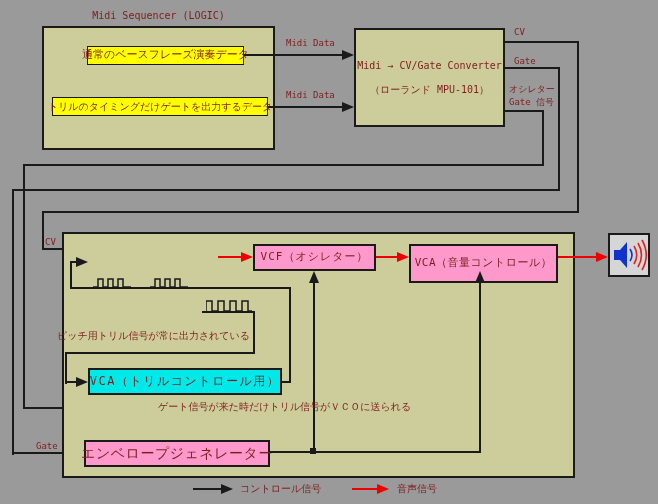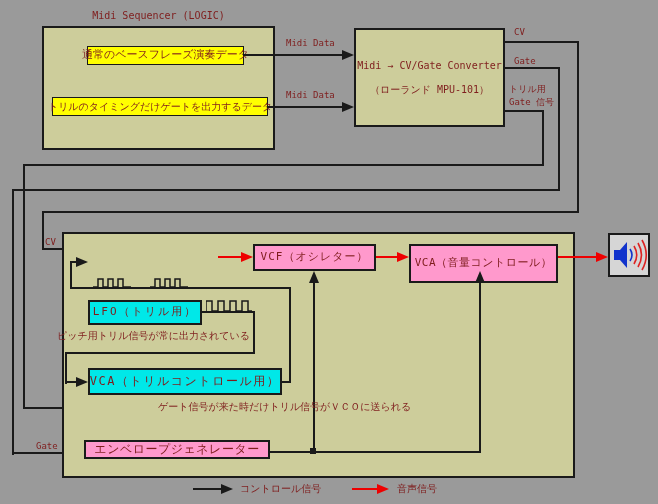--- a/index.html
+++ b/index.html
@@ -53,21 +53,21 @@
   <div class="tri-r" style="left:342px;top:102px"></div>
 
   <div class="box panel col" style="left:354px;top:28px;width:151px;height:99px;font-size:10px">
     <span>Midi → CV/Gate Converter</span>
     <span style="margin-top:12px">（ローランド MPU-101）</span>
   </div>
 
   <div class="lbl" style="left:514px;top:27px;font-size:9px">CV</div>
   <div class="lbl" style="left:514px;top:56px;font-size:9px">Gate</div>
   <div class="lbl" style="left:509px;top:83px;font-size:9px;line-height:13px">
-    <div>トリル用</div>
+    <div>オシレター</div>
     <div>Gate 信号</div>
   </div>
 
   <div>
     <div class="hl" style="left:505px;top:41px;width:74px"></div>
     <div class="vl" style="left:577px;top:41px;height:172px"></div>
     <div class="hl" style="left:42px;top:211px;width:537px"></div>
     <div class="vl" style="left:42px;top:211px;height:39px"></div>
     <div class="hl" style="left:42px;top:248px;width:36px"></div>
     <div class="tri-r" style="left:76px;top:244px"></div>
@@ -91,23 +91,22 @@
     <div class="vl" style="left:23px;top:164px;height:245px"></div>
     <div class="hl" style="left:23px;top:407px;width:125px"></div>
     <div class="vl" style="left:146px;top:404px;height:5px"></div>
     <div class="tri-u" style="left:142px;top:395px"></div>
   </div>
 
   <div class="box panel" style="left:62px;top:232px;width:513px;height:246px"></div>
 
   <div class="box pink" style="left:253px;top:244px;width:123px;height:27px;font-size:11px;letter-spacing:1px">VCF（オシレター）</div>
   <div class="box pink" style="left:409px;top:244px;width:149px;height:39px;font-size:11px;letter-spacing:0.5px">VCA（音量コントロール）</div>
-  <div class="box cyan" style="left:88px;top:300px;width:114px;height:25px;font-size:11px;letter-spacing:2px">LFO（トリル用）</div>
   <div class="box cyan" style="left:88px;top:368px;width:194px;height:27px;font-size:12px;letter-spacing:1.5px">VCA（トリルコントロール用）</div>
-  <div class="box pink" style="left:84px;top:440px;width:186px;height:19px;font-size:12px;letter-spacing:0.5px">エンベロープジェネレーター</div>
+  <div class="box pink" style="left:84px;top:440px;width:186px;height:27px;font-size:14px;letter-spacing:0.5px">エンベロープジェネレーター</div>
 
   <div>
     <div class="hl red" style="left:218px;top:256px;width:25px"></div>
     <div class="tri-r red" style="left:241px;top:252px"></div>
     <div class="hl red" style="left:376px;top:256px;width:23px"></div>
     <div class="tri-r red" style="left:397px;top:252px"></div>
     <div class="hl red" style="left:558px;top:256px;width:40px"></div>
     <div class="tri-r red" style="left:596px;top:252px"></div>
   </div>
 

